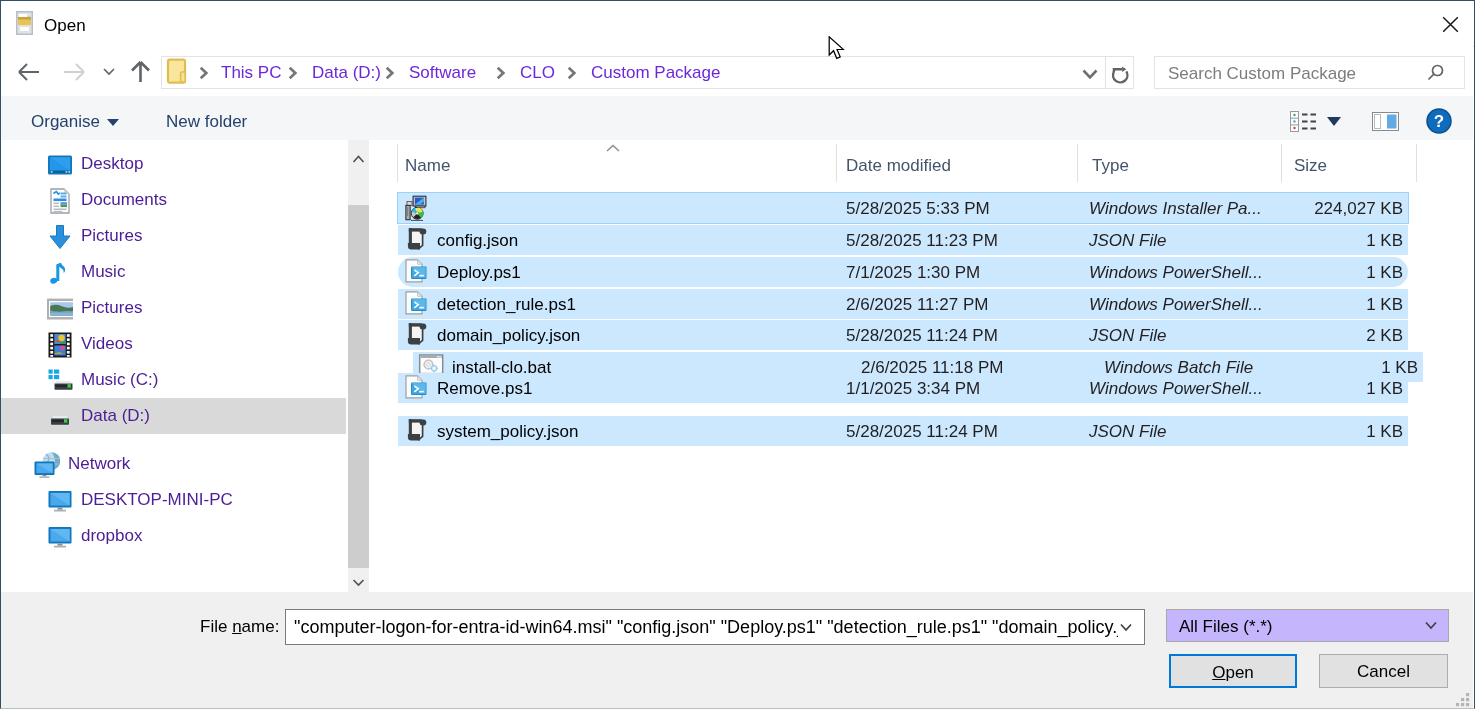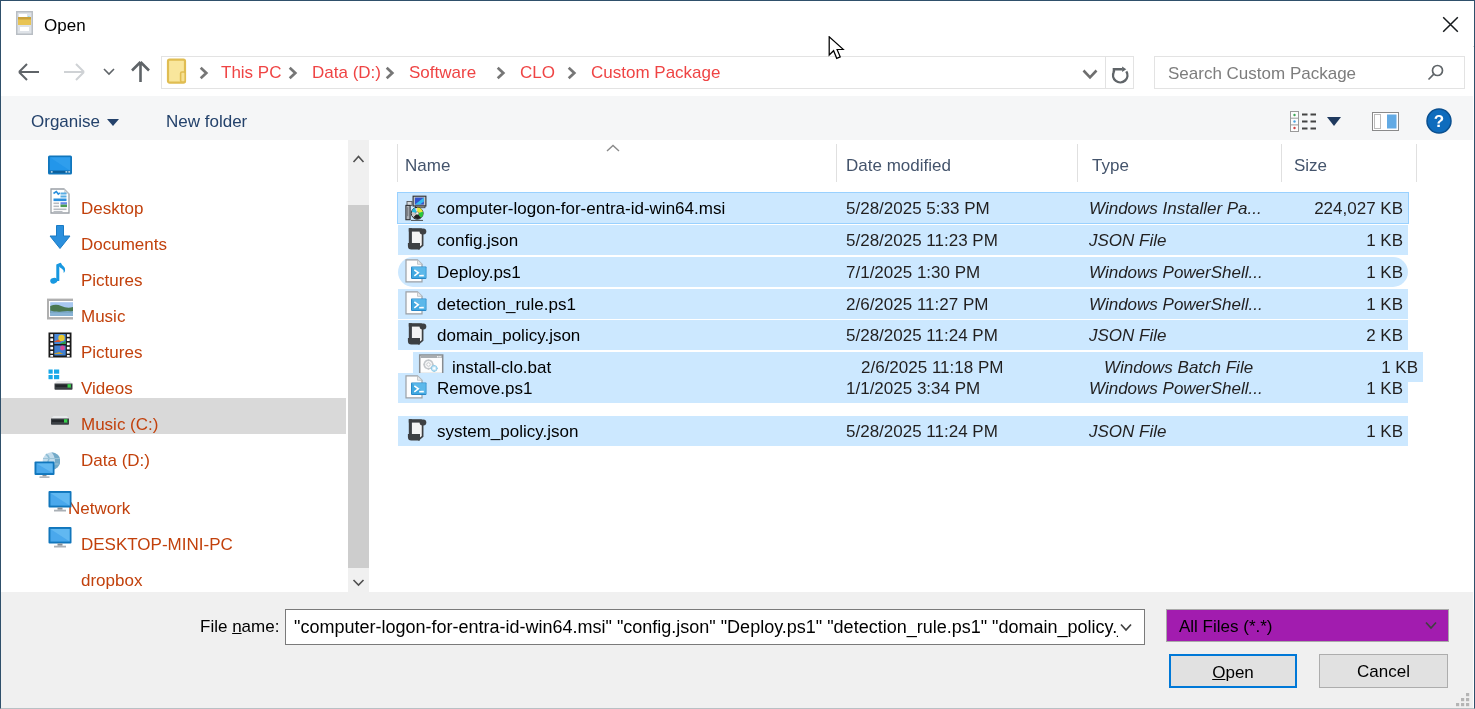--- a/index.html
+++ b/index.html
@@ -6,44 +6,44 @@
 html,body { width:1475px; height:709px; overflow:hidden; }
 body { position:relative; font-family:"Liberation Sans", sans-serif; background:#fff; color:#1a1a1a; }
 .abs { position:absolute; }
 #frame { position:absolute; left:0; top:0; width:1475px; height:709px; border:1.5px solid #2f506b; border-bottom:1.5px solid #b9c0c4; pointer-events:none; z-index:50; }
 #titlebar { position:absolute; left:1px; top:1px; width:1472px; height:45px; background:#fff; }
 #title-text { position:absolute; left:43px; top:15px; font-size:17px; color:#000; }
 #nav { position:absolute; left:1px; top:46px; width:1472px; height:50px; background:#fff; }
 #toolbar { position:absolute; left:1px; top:96px; width:1472px; height:44px; background:#f5f6f7; }
 #addrbar { position:absolute; left:161px; top:56px; width:973px; height:33px; background:#fff; border:1px solid #e3e3e3; }
 #searchbox { position:absolute; left:1154px; top:56px; width:311px; height:33px; background:#fff; border:1px solid #e3e3e3; }
-.crumb { position:absolute; top:0; height:31px; line-height:31px; font-size:17px; color:#ef4444; white-space:nowrap;text-align:center; }
+.crumb { position:absolute; top:0; height:31px; line-height:31px; font-size:17px; color:#6d28d9; white-space:nowrap;text-align:center; }
 #sidebar { position:absolute; left:1px; top:140px; width:373px; height:452px; background:#fff; }
 .side-item { position:absolute; left:0; width:346px; height:36px; }
-.side-item .txt { position:absolute; left:81px; top:8px; font-size:17px; color:#c2410c; white-space:nowrap;margin-top:45px; }
+.side-item .txt { position:absolute; left:81px; top:8px; font-size:17px; color:#4c1d95; white-space:nowrap; }
 .side-item .ico { position:absolute; left:47px; top:6px; width:26px; height:26px; }
 .side-top .txt { left:68px; }
 .side-top .ico { left:34px; }
 #sbsel { position:absolute; left:0; top:398px; width:346px; height:36px; background:#d9d9d9; }
 #vscroll { position:absolute; left:348px; top:140px; width:21px; height:452px; background:#f0f0f0; }
 #vthumb { position:absolute; left:0px; top:65px; width:21px; height:363px; background:#cdcdcd; }
 #filelist { position:absolute; left:374px; top:140px; width:1100px; height:452px; background:#fff; }
 .hdrtxt { position:absolute; top:16px; font-size:17px; color:#44546c; }
 .hdrsep { position:absolute; top:4px; width:1px; height:38px; background:#e0e0e0; }
 .row { position:absolute; left:24px; width:1010px; height:30px; background:#cce8ff; }
 .row .name { position:absolute; left:39px; top:6px; font-size:17px; color:#000; white-space:nowrap; }
 .row .date { position:absolute; left:448px; top:6px; font-size:17px; color:#211f1f; }
 .row .type { position:absolute; left:691px; top:6px; font-size:17px; color:#211f1f;font-style:italic; }
 .row .size { position:absolute; left:856px; top:6px; width:149px; text-align:right; font-size:17px; color:#211f1f; }
 .row .fico { position:absolute; left:5px; top:2px; width:26px; height:26px; }
 #bottom { position:absolute; left:1px; top:592px; width:1472px; height:115.5px; background:#f0f0f0; }
 #fname-label { position:absolute; left:200px; top:617px; font-size:17px; color:#000; }
 #fname-combo { position:absolute; left:285px; top:609px; width:860px; height:36px; background:#fff; border:1px solid #7a7a7a; }
 #fname-text { position:absolute; left:8px; top:7px; font-size:18px; color:#000; white-space:nowrap; overflow:hidden; width:824px; }
-#filetype { position:absolute; left:1166px; top:609px; width:283px; height:33px; background:#a21caf; border:1px solid #a9a9a9; }
+#filetype { position:absolute; left:1166px; top:609px; width:283px; height:33px; background:#c4b5fd; border:1px solid #a9a9a9; }
 #filetype .txt { position:absolute; left:12px; top:7px; font-size:17px; color:#000; }
 #btn-open { position:absolute; left:1169px; top:654px; width:128px; height:34px; background:#e1e1e1; border:2px solid #0078d7; }
 #btn-cancel { position:absolute; left:1319px; top:654px; width:129px; height:34px; background:#e1e1e1; border:1px solid #adadad; }
 .btn-txt { position:absolute; width:100%; text-align:center; top:7px; font-size:17px; color:#000; }
 </style>
 </head>
 <body>
 
 <div id="titlebar">
   <svg class="abs" style="left:15px;top:10px" width="17" height="24" viewBox="0 0 17 24">
@@ -320,21 +320,20 @@
           <rect x="12.6" y="11" width="9.4" height="1.8" fill="#9ea2a6" stroke="#2e3033" stroke-width="0.7"></rect>
           <path d="M8 24.9 h12 v0.9 h-12 z" fill="#3a3a3a"></path>
           <circle cx="14.2" cy="18.3" r="5.9" fill="#dcdcdc" stroke="#222" stroke-width="1"></circle>
           <path d="M14.2 12.4 a5.9 5.9 0 0 1 5.7 4.3 l-5.7 1.6 z" fill="#e8e838"></path>
           <path d="M19.9 16.7 a5.9 5.9 0 0 1 -1.9 6 l-3.8 -4.4 z" fill="#28c838"></path>
           <path d="M18 22.7 a5.9 5.9 0 0 1 -7.6 -0.6 l3.8 -3.8 z" fill="#222"></path>
           <path d="M10.4 22.1 a5.9 5.9 0 0 1 -1.6 -5.4 l5.4 1.6 z" fill="#c8c8c8"></path>
           <path d="M8.8 16.7 a5.9 5.9 0 0 1 2.9 -3.9 l2.5 5.5 z" fill="#22bbdd"></path>
           <circle cx="14.2" cy="18.3" r="1.5" fill="#f4f4f4" stroke="#555" stroke-width="0.5"></circle>
         </svg>
-  <div class="name">computer-logon-for-entra-id-win64.msi</div>
         <div class="date">5/28/2025 5:33 PM</div>
         <div class="type">Windows Installer Pa...</div>
         <div class="size">224,027 KB</div>
       </div>
       <div class="row" style="top:84.69999999999999px;">
   <svg class="fico" viewBox="0 0 26 26">
           <path d="M8.8 4 H18 q1.6 0 1.6 1.6 V18.4 L15.4 22 H8.8 z" fill="#f4f4f4"></path>
           <path d="M19.6 6 V18.3 L15.1 22.2" stroke="#3d4043" stroke-width="1.7" fill="none"></path>
           <rect x="5.8" y="1.2" width="13" height="3.4" fill="#3d4043"></rect>
           <rect x="16.6" y="1.6" width="6.7" height="5.9" rx="2.9" fill="#3d4043"></rect>

